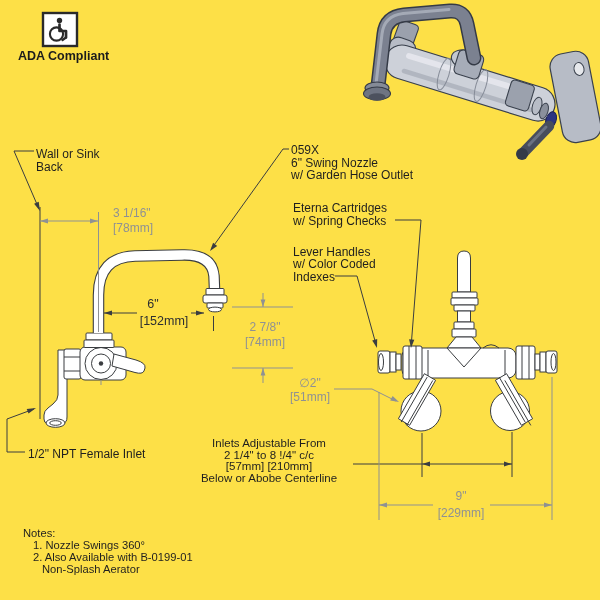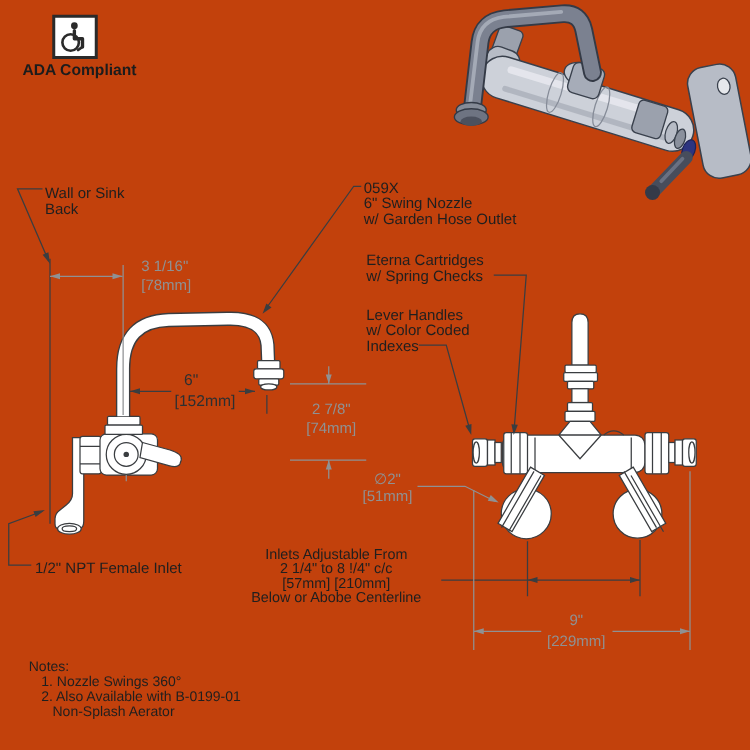--- a/index.html
+++ b/index.html
@@ -1,16 +1,16 @@
 <!DOCTYPE html>
 <html><head>
 <meta charset="utf-8">
 <style>
   html,body{margin:0;padding:0;background:#fff;}
-  .canvas{position:relative;width:600px;height:600px;background:#c2410c;overflow:hidden;}
+  .canvas{position:relative;width:600px;height:600px;background:#fde047;overflow:hidden;}
   svg{position:absolute;top:0;left:0;}
   text{font-family:"Liberation Sans", sans-serif;}
   .t{fill:#1f1f1f;font-size:12px;}
   .t-sm{fill:#1f1f1f;font-size:11.2px;}
   .t-adj{fill:#1f1f1f;font-size:11.5px;}
   .t-bold{fill:#1c1c1c;font-size:12.5px;font-weight:bold;}
   .t-dim{fill:#8f9193;font-size:12px;}
   .t-dim-b{fill:#2d2f31;font-size:12.5px;}
   .mid{text-anchor:middle;}
   .ln{stroke:#3a3d40;fill:none;stroke-width:1;}

